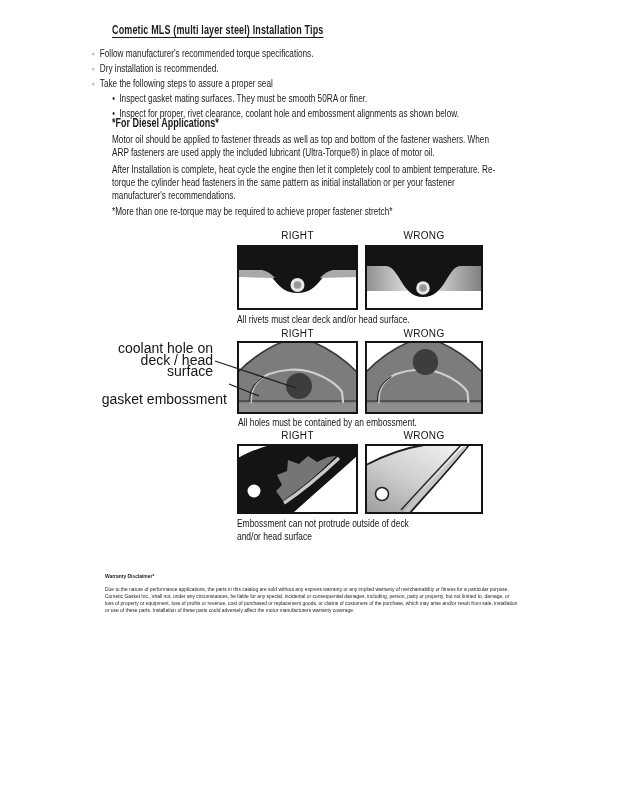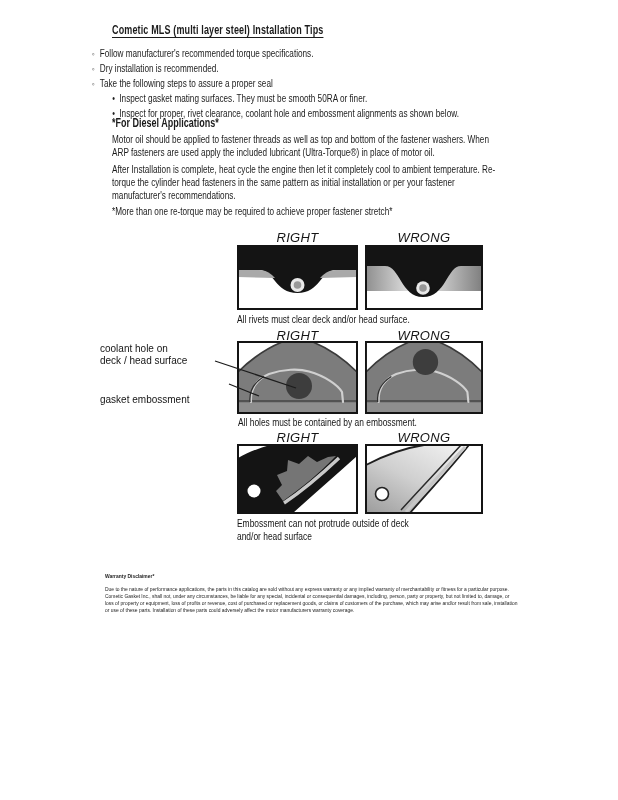--- a/index.html
+++ b/index.html
@@ -15,24 +15,24 @@
 
   .body-cx { font-size:10.5px; line-height:15px; transform:scale(.78,1); transform-origin:0 0; white-space:nowrap; }
   .b { display:flex; }
   .b .marker { flex:0 0 10px; width:10px; font-size:9.5px; line-height:15px; }
   .b.sub { margin-left:26px; }
   .b.sub .marker { flex:0 0 9px; width:9px; font-size:10px; }
 
   .h2 { font-size:12px; font-weight:700; white-space:nowrap; transform:scale(.75,1); transform-origin:0 0; }
   .para { font-size:10.5px; line-height:13.2px; width:496px; transform:scale(.78,1); transform-origin:0 0; }
 
-  .dlabel { font-size:13px; letter-spacing:.3px; color:#151515; text-align:center;font-style:italic; }
+  .dlabel { font-size:10px; letter-spacing:.3px; color:#151515; text-align:center; }
   .cap { font-size:10.8px; color:#151515; white-space:nowrap; transform:scale(.78,1); transform-origin:0 0; }
   .cap2 { line-height:12.5px; }
-  .slabel { font-size:10px; line-height:11.5px; text-align:left; color:#151515; }
+  .slabel { font-size:14px; line-height:11.5px; text-align:right; color:#151515; }
 
   .fine { font-size:6px; line-height:7.1px; width:503px; color:#242424;
           transform:scale(.82,1); transform-origin:0 0; }
   .fine .head { font-weight:700; margin:0 0 6px; }
   .fine p { margin:0 0 6px; }
   .fine p.tight { margin:0; }
 
   .footer { font-size:14px; color:#242424; letter-spacing:.2px; }
   svg { display:block; }
 </style>

